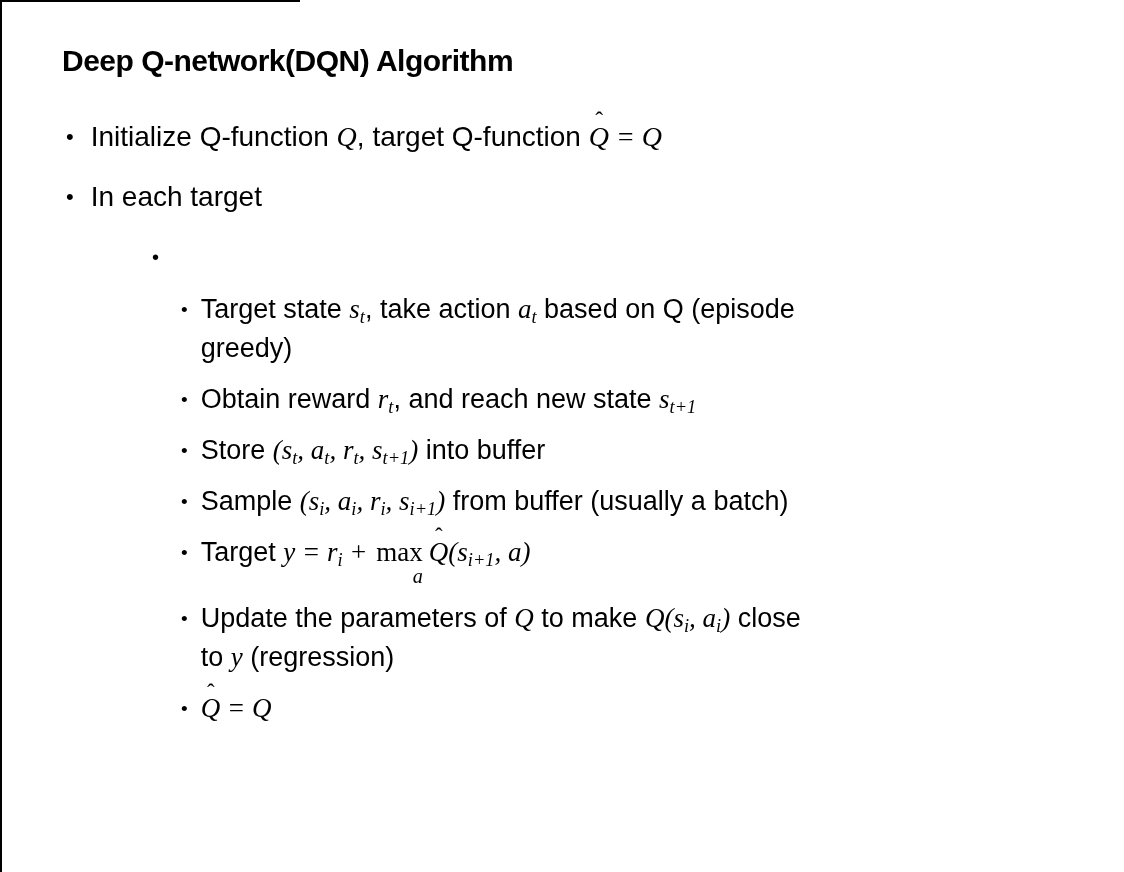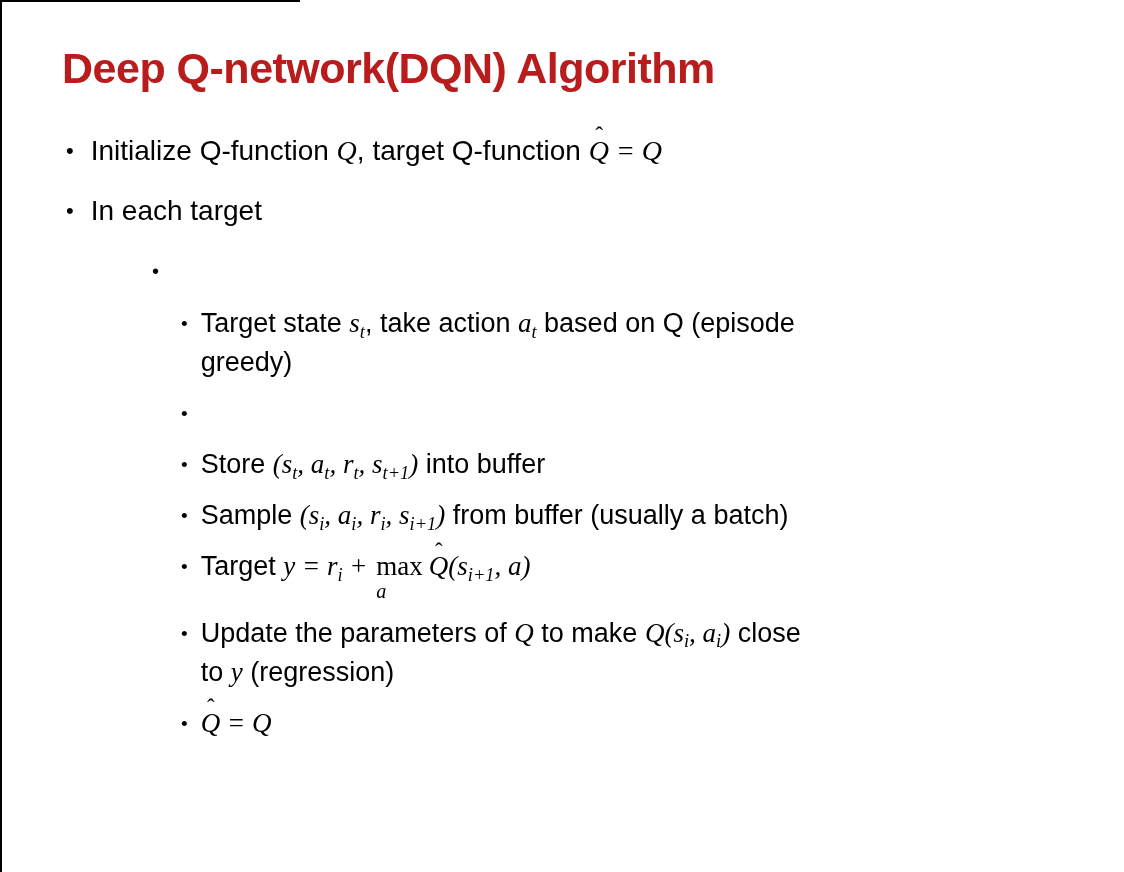--- a/index.html
+++ b/index.html
@@ -7,22 +7,22 @@
     width:1124px;height:872px;
     background:#ffffff;color:#000;
     font-family:"Liberation Sans",sans-serif;
     position:relative;overflow:hidden;
   }
   .edge-left{position:absolute;left:0;top:0;width:2px;height:872px;background:#000;}
   .edge-top{position:absolute;left:0;top:0;width:300px;height:2px;background:#000;}
 
   .title{
     margin:44px 40px 0 62px;
-    font-size:43px;font-weight:700;letter-spacing:-0.5px;
-    color:#b91c1c;line-height:1.15;
+    font-size:30px;font-weight:700;letter-spacing:-0.5px;
+    color:#000000;line-height:1.15;
     font-family:"Liberation Sans",sans-serif;
   }
 
   .bullets{margin-top:38px;}
   .row{display:flex;align-items:flex-start;}
   .row .dot{flex:0 0 auto;line-height:inherit;}
   .row .txt{flex:1 1 auto;}
 
   .lvl1{padding-left:66px;margin-bottom:20px;font-size:28px;line-height:40px;}
   .lvl1 .dot{font-size:22px;margin-right:17px;}
@@ -39,21 +39,21 @@
   }
 
   .t-hat{position:relative;display:inline-block;
     font-family:"Liberation Serif","DejaVu Serif",serif;font-style:italic;}
   .hat-mark{
     position:absolute;left:52%;transform:translateX(-50%);
     top:-0.30em;font-style:normal;font-size:0.85em;line-height:1;
   }
 
   .t-maxu{
-    display:inline-flex;flex-direction:column;align-items:flex-start;
+    display:inline-flex;flex-direction:column;align-items:flex-end;
     vertical-align:baseline;line-height:1.05;margin:0 6px 0 2px;
   }
   .max-word{font-family:"Liberation Serif","DejaVu Serif",serif;font-style:normal;}
   .max-sub{font-family:"Liberation Serif","DejaVu Serif",serif;font-style:italic;font-size:0.75em;}
 </style>
 </head>
 <body>
 
 <div class="edge-left"></div>
 <div class="edge-top"></div>
@@ -71,20 +71,21 @@
     </div>
     <div class="row lvl2">
       <span class="dot">•</span>
     </div>
     <div class="row lvl3">
       <span class="dot">•</span>
       <div class="txt"><span class="t-plain">Target state </span><span class="t-math">s<sub>t</sub></span><span class="t-plain">, take action </span><span class="t-math">a<sub>t</sub></span><span class="t-plain"> based on Q (episode</span><br><span class="t-plain">greedy)</span></div>
     </div>
     <div class="row lvl3">
       <span class="dot">•</span>
+      <div class="txt"><span class="t-plain">Obtain reward </span><span class="t-math">r<sub>t</sub></span><span class="t-plain">, and reach new state </span><span class="t-math">s<sub>t+1</sub></span></div>
     </div>
     <div class="row lvl3">
       <span class="dot">•</span>
       <div class="txt"><span class="t-plain">Store </span><span class="t-math">(</span><span class="t-math">s<sub>t</sub></span><span class="t-math">, </span><span class="t-math">a<sub>t</sub></span><span class="t-math">, </span><span class="t-math">r<sub>t</sub></span><span class="t-math">, </span><span class="t-math">s<sub>t+1</sub></span><span class="t-math">)</span><span class="t-plain"> into buffer</span></div>
     </div>
     <div class="row lvl3">
       <span class="dot">•</span>
       <div class="txt"><span class="t-plain">Sample </span><span class="t-math">(</span><span class="t-math">s<sub>i</sub></span><span class="t-math">, </span><span class="t-math">a<sub>i</sub></span><span class="t-math">, </span><span class="t-math">r<sub>i</sub></span><span class="t-math">, </span><span class="t-math">s<sub>i+1</sub></span><span class="t-math">)</span><span class="t-plain"> from buffer (usually a batch)</span></div>
     </div>
     <div class="row lvl3">

